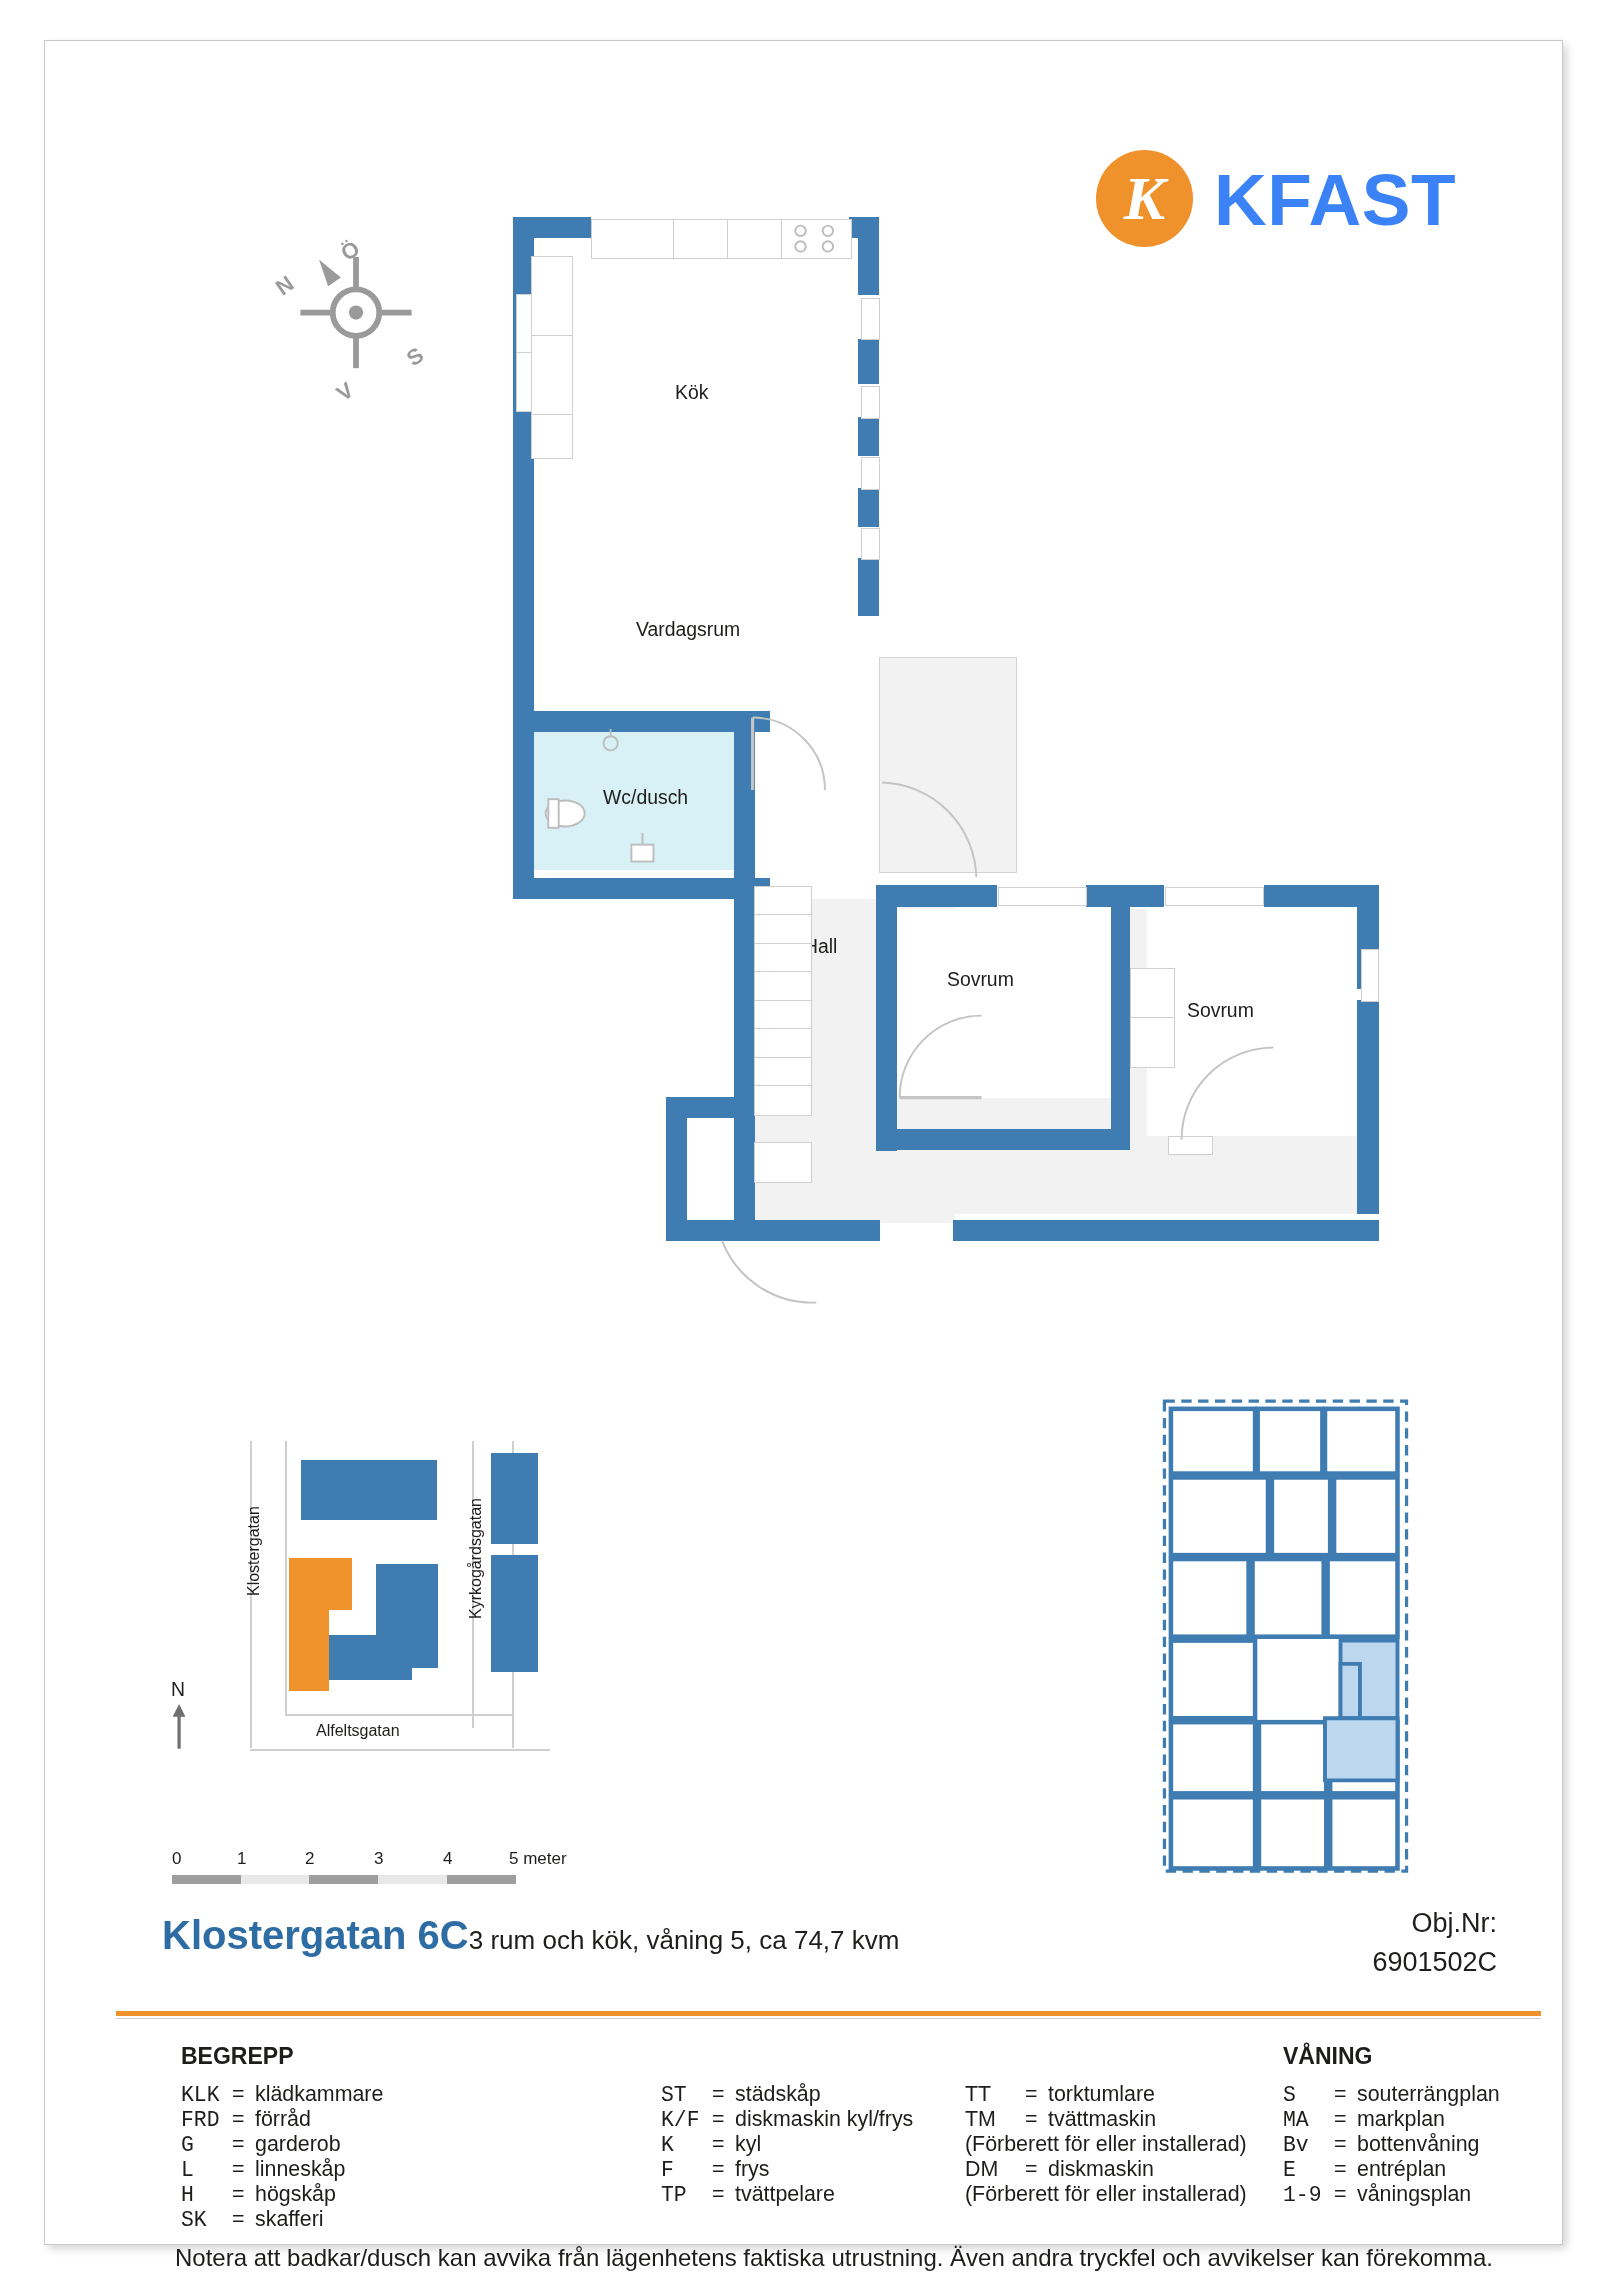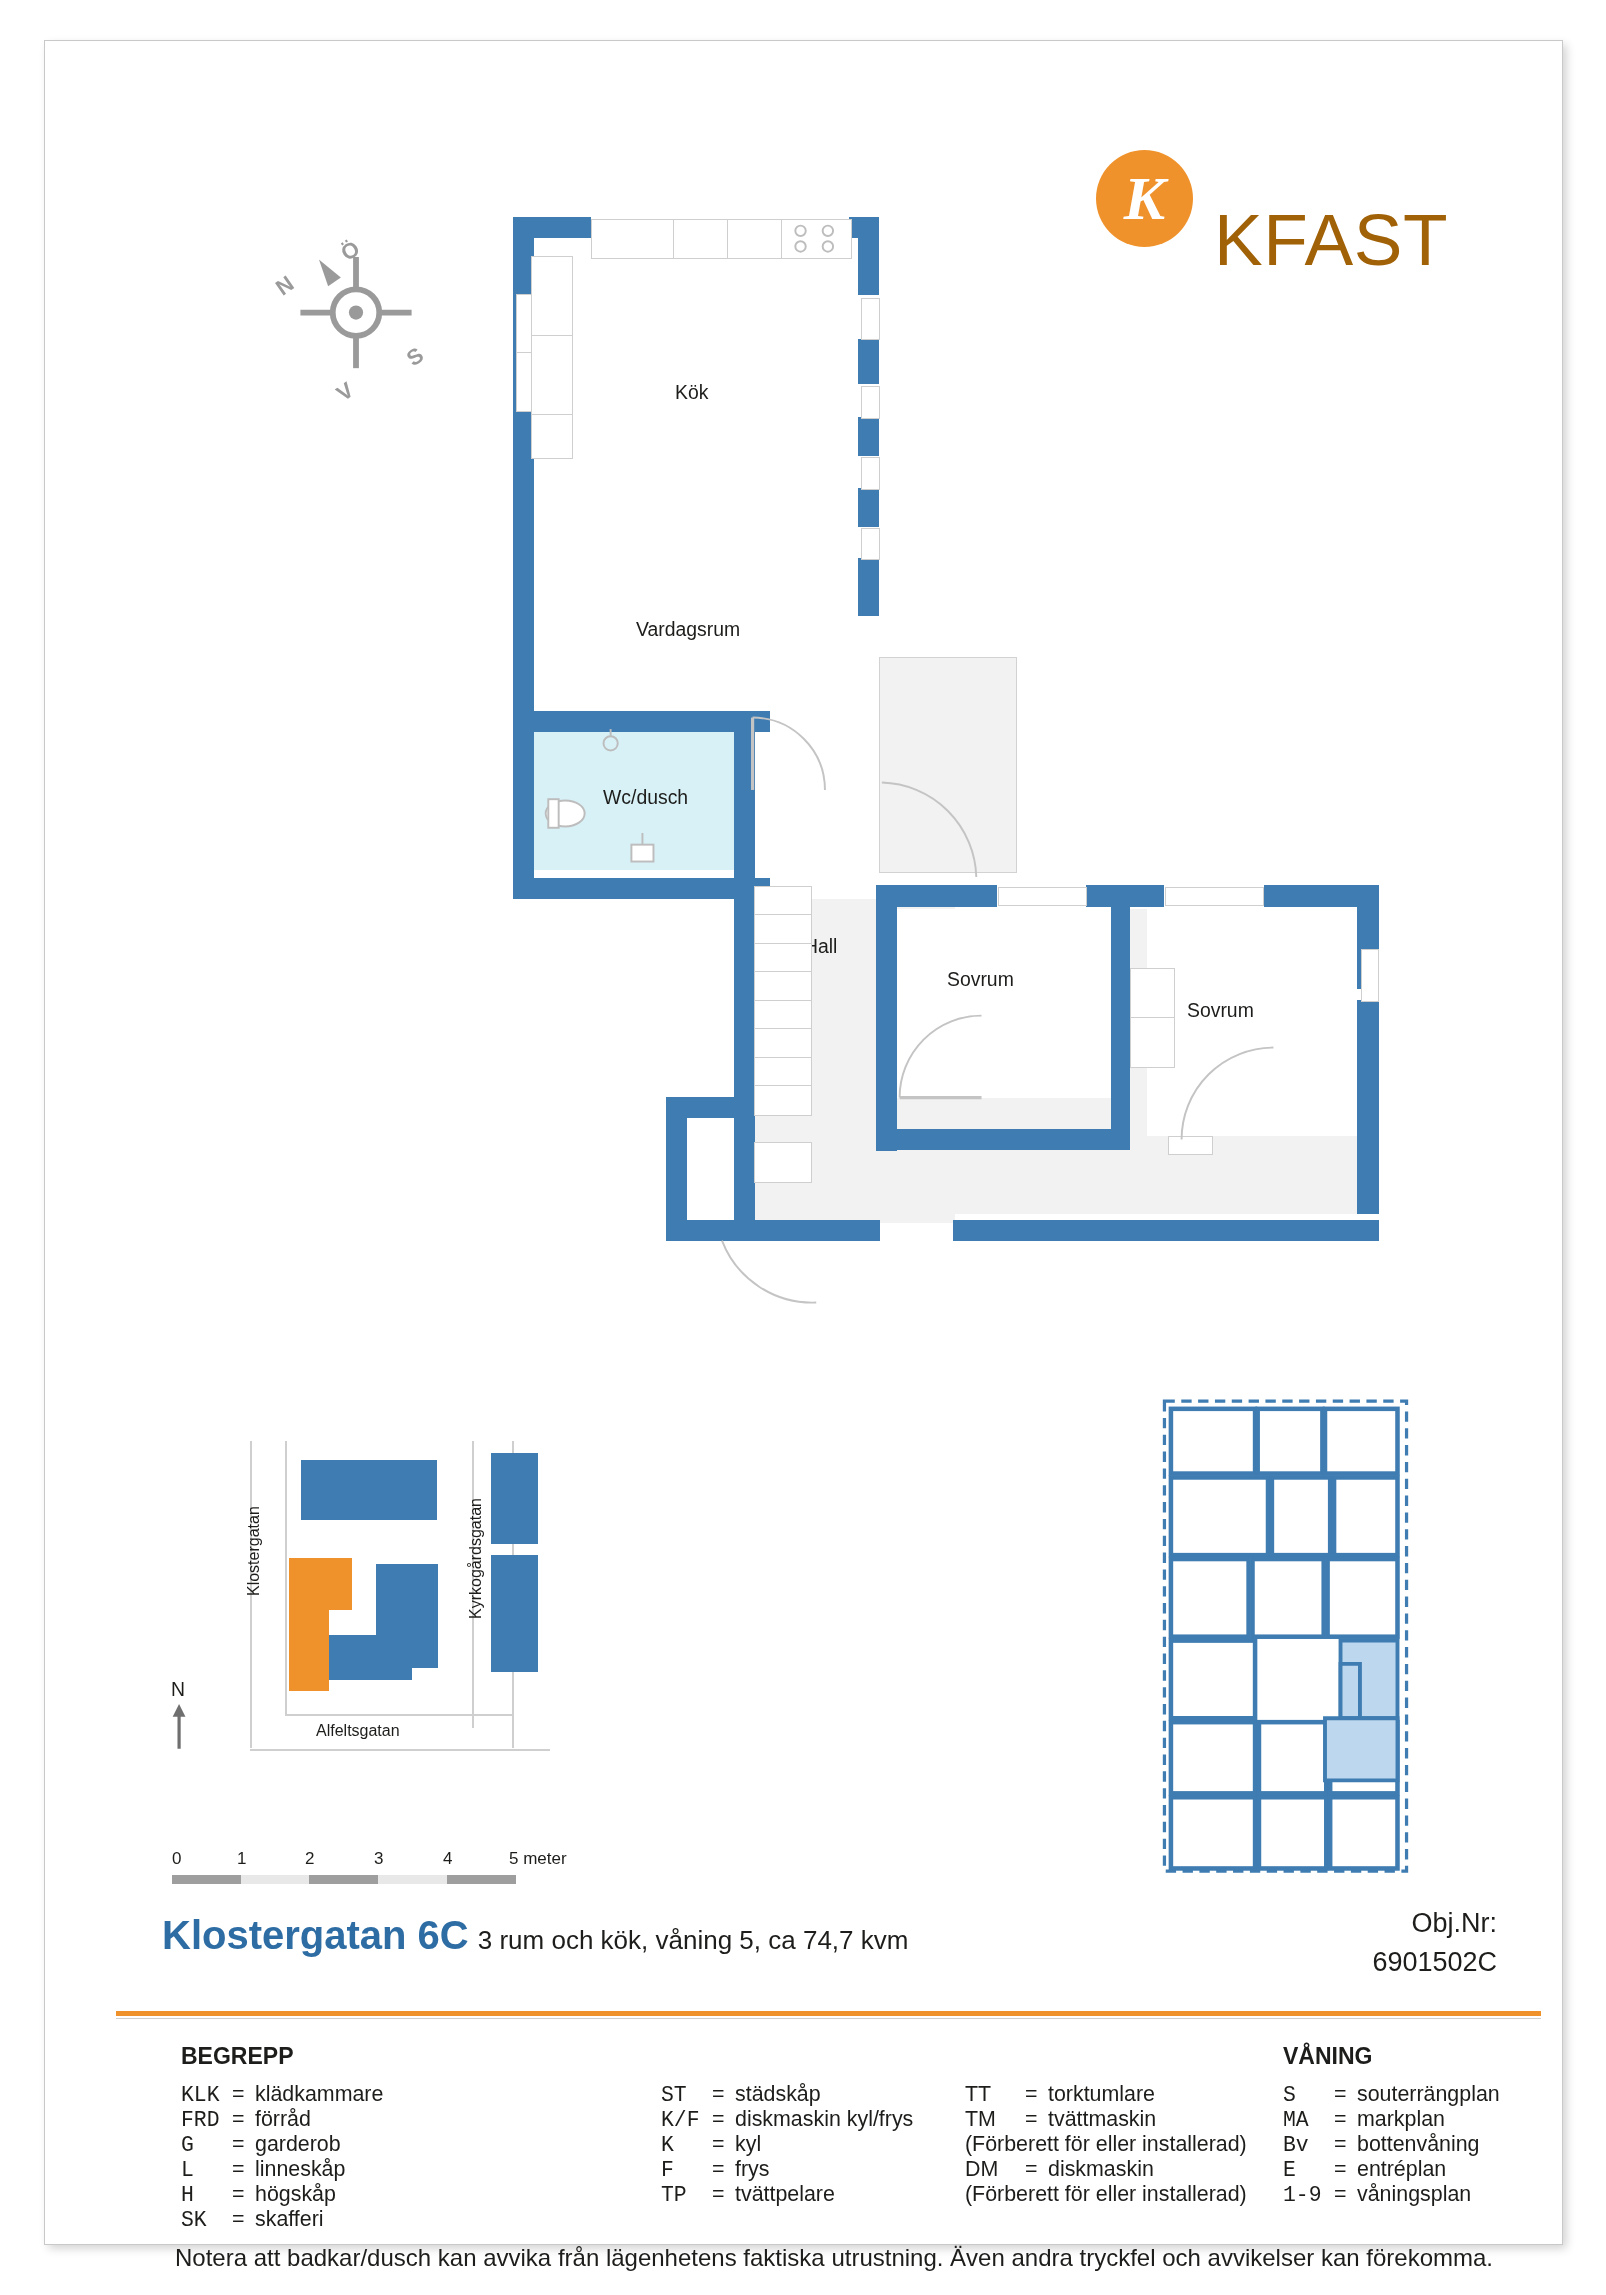--- a/index.html
+++ b/index.html
@@ -14,21 +14,21 @@
   .sheet{
     position:absolute;left:44px;top:40px;width:1519px;height:2205px;
     background:#fff;border:1.3px solid #c9c9c9;box-sizing:border-box;
     box-shadow:3.9px 3.9px 9px rgba(0,0,0,0.18);
   }
 
   
   .logo{position:absolute;left:1051px;top:109px;width:421px;height:104px;}
   .logo-mark{position:absolute;left:0;top:0;width:97px;height:97px;border-radius:50%;background:#F0922B;}
   .logo-k{position:absolute;left:0;top:0;width:97px;height:97px;color:#fff;font-family:"Liberation Serif",serif;font-style:italic;font-weight:bold;font-size:62px;line-height:97px;text-align:center;}
-  .logo-text{position:absolute;left:118px;top:7.8px;font-size:73px;letter-spacing:0.6px;color:#a16207;font-weight:400;margin-top:40px;}
+  .logo-text{position:absolute;left:118px;top:7.8px;font-size:73px;letter-spacing:0.6px;color:#3b82f6;font-weight:700;}
 
   
   .compass{position:absolute;left:214px;top:194px;width:194px;height:181px;}
   .comp-letter{position:absolute;color:#9a9a9a;font-size:22px;font-weight:bold;}
 
   
   .plan{position:absolute;left:454px;top:162px;width:1011px;height:1212px;}
   .wall{position:absolute;background:#3E7CB1;}
   .room{position:absolute;background:#f2f2f2;}
   .room-white{position:absolute;background:#ffffff;}
@@ -49,21 +49,21 @@
   .scalebar{position:absolute;left:127px;top:1808px;width:454px;height:45px;}
   .sb-seg{position:absolute;top:26px;height:9px;}
   .sb-num{position:absolute;top:0;font-size:17px;color:#1d1d1b;}
 
   
   .keyplan{position:absolute;left:1101px;top:1351px;width:279px;height:492px;}
 
   
   .title-row{position:absolute;left:117px;top:1872px;width:1335px;height:71px;}
   .addr{font-size:40px;font-weight:bold;color:#2E6DA4;display:inline-block;vertical-align:baseline;}
-  .addr-sub{font-size:26px;color:#1d1d1b;display:inline-block;vertical-align:baseline;margin-left:9px;}
+  .addr-sub{font-size:26px;color:#1d1d1b;display:inline-block;vertical-align:baseline;}
   .objnr-label{position:absolute;right:0;top:-5.2px;font-size:27px;color:#1d1d1b;text-align:right;width:259px;}
   .objnr-val{position:absolute;right:0;top:34px;font-size:27px;color:#1d1d1b;text-align:right;width:259px;}
 
   .orange-rule{position:absolute;left:71px;top:1970px;width:1425px;height:4.5px;background:#F0922B;}
   .grey-rule{position:absolute;left:71px;top:1977px;width:1425px;height:1.3px;background:#cfcfcf;}
 
   
   .legend{position:absolute;left:78px;top:1983px;width:1425px;height:214px;}
   .lg-head{font-size:23px;font-weight:bold;color:#1d1d1b;}
   .lg-row{font-size:21.4px;color:#1d1d1b;white-space:nowrap;}

